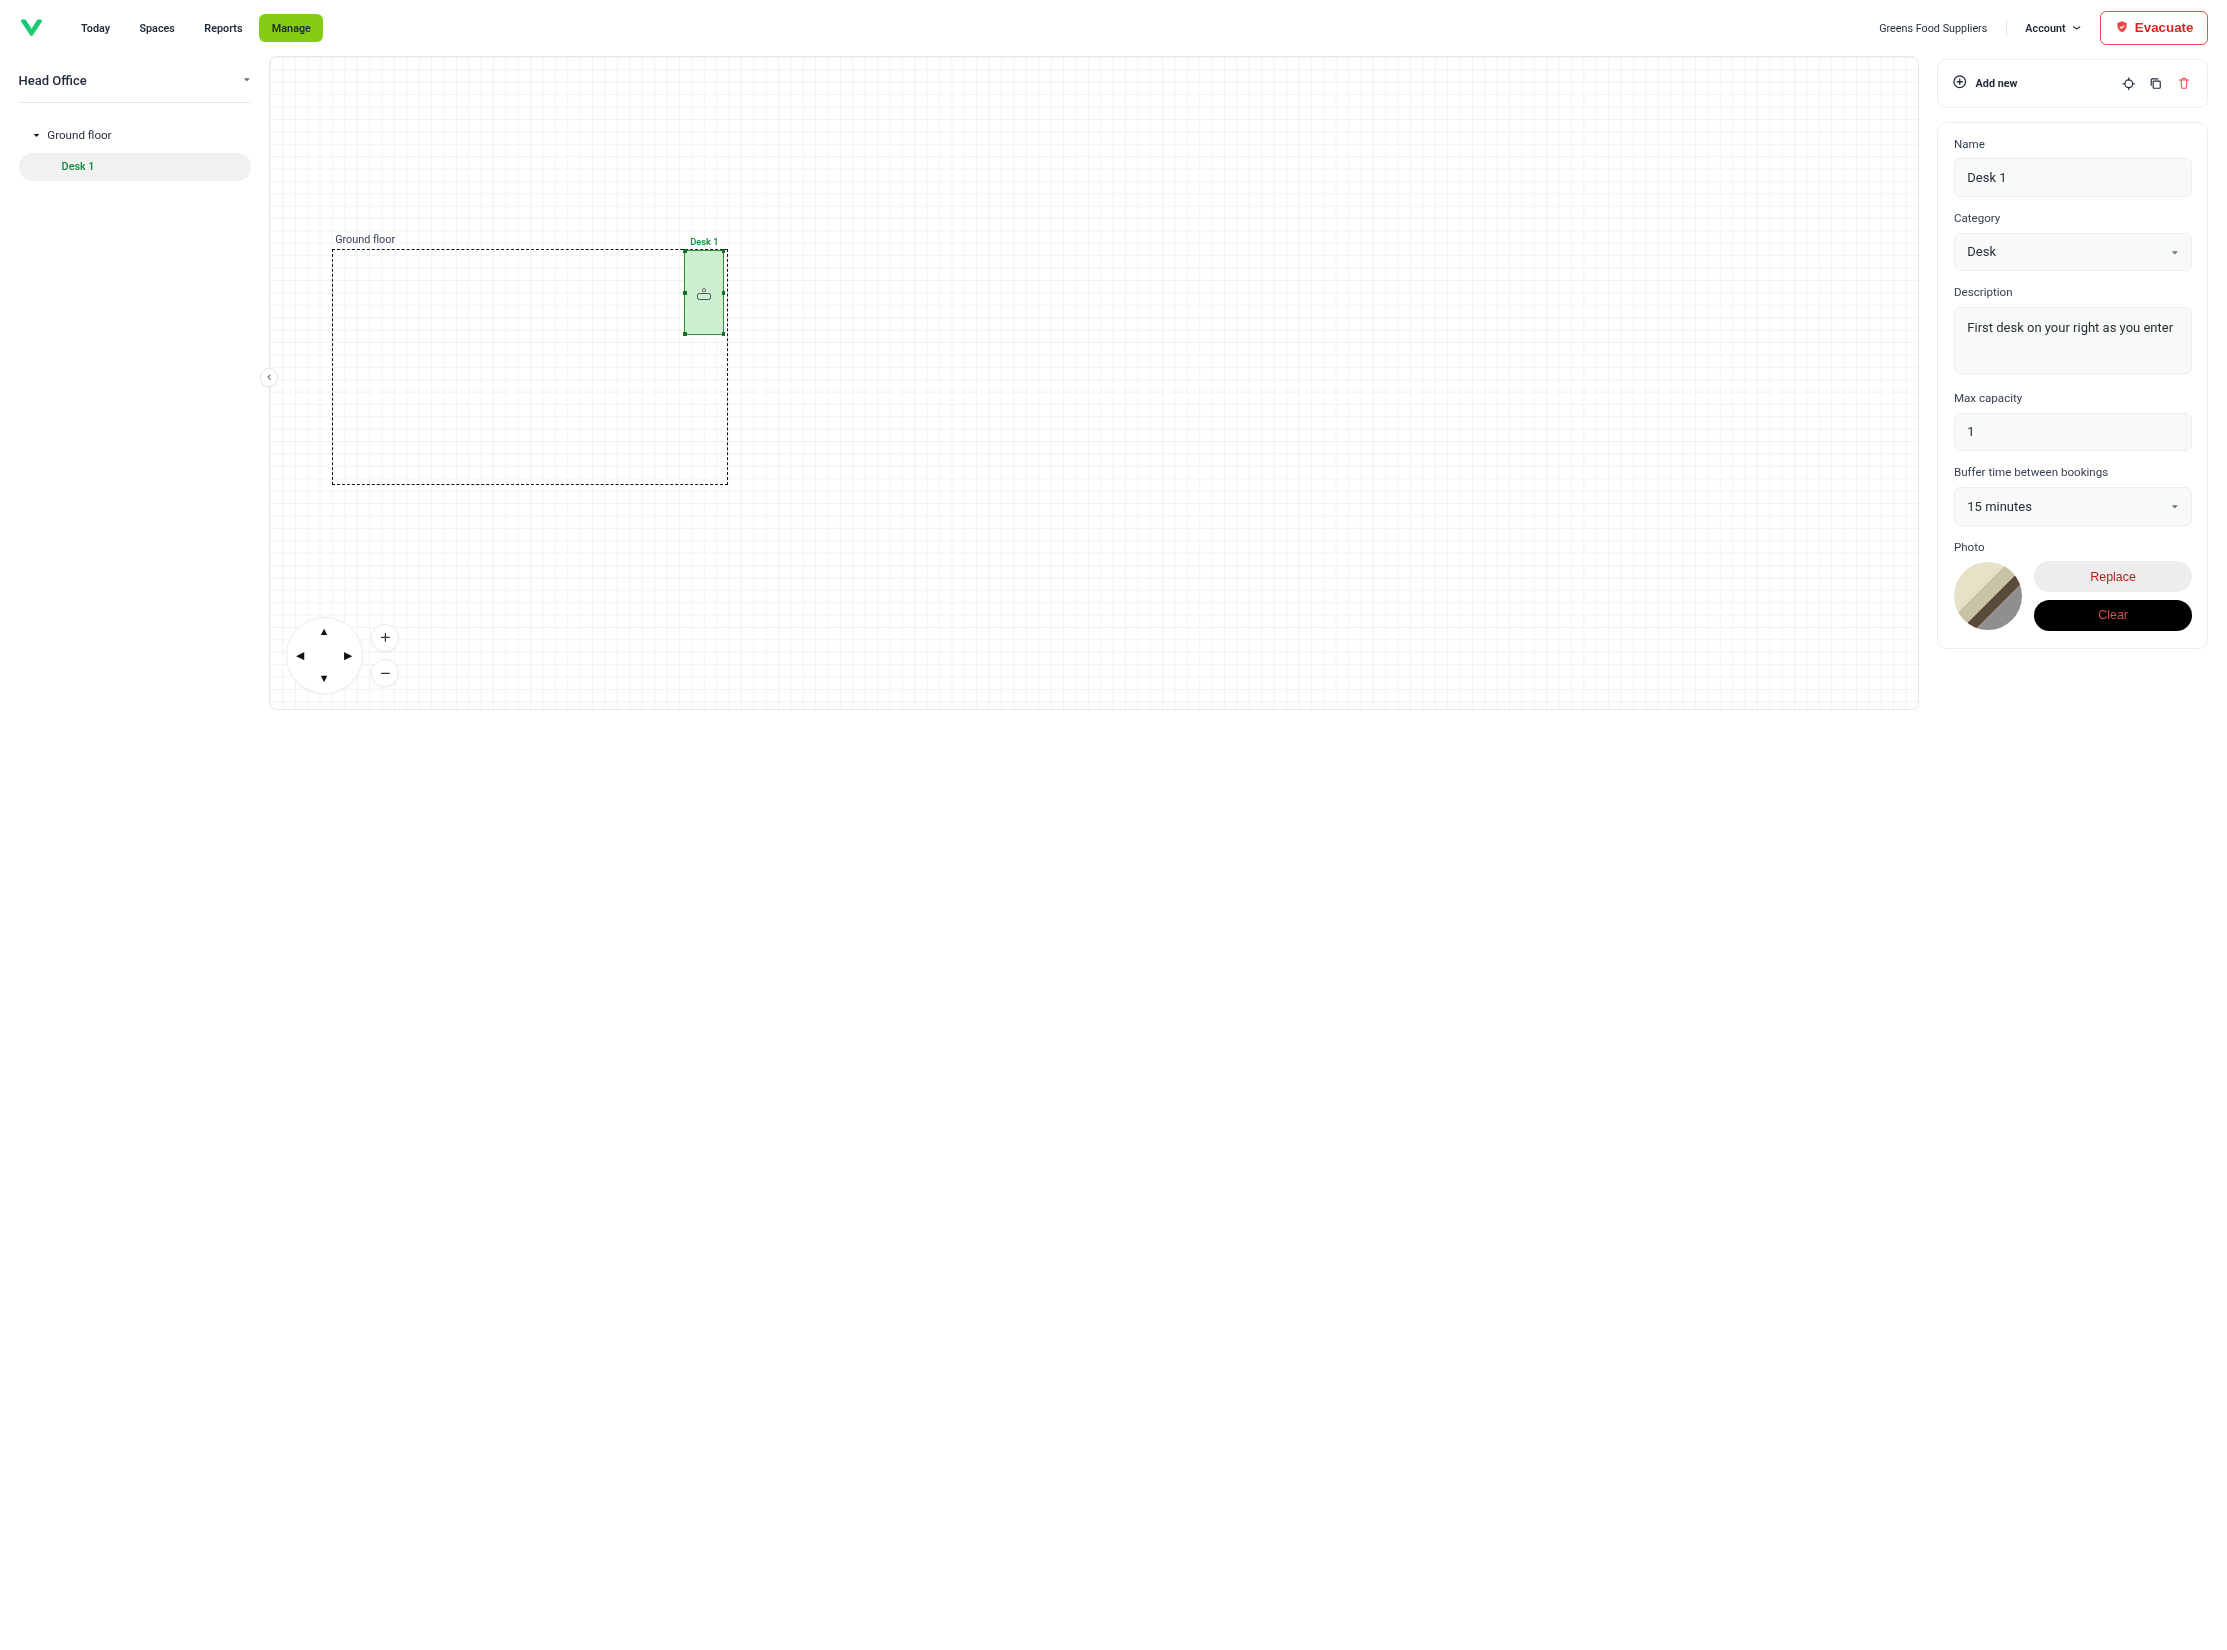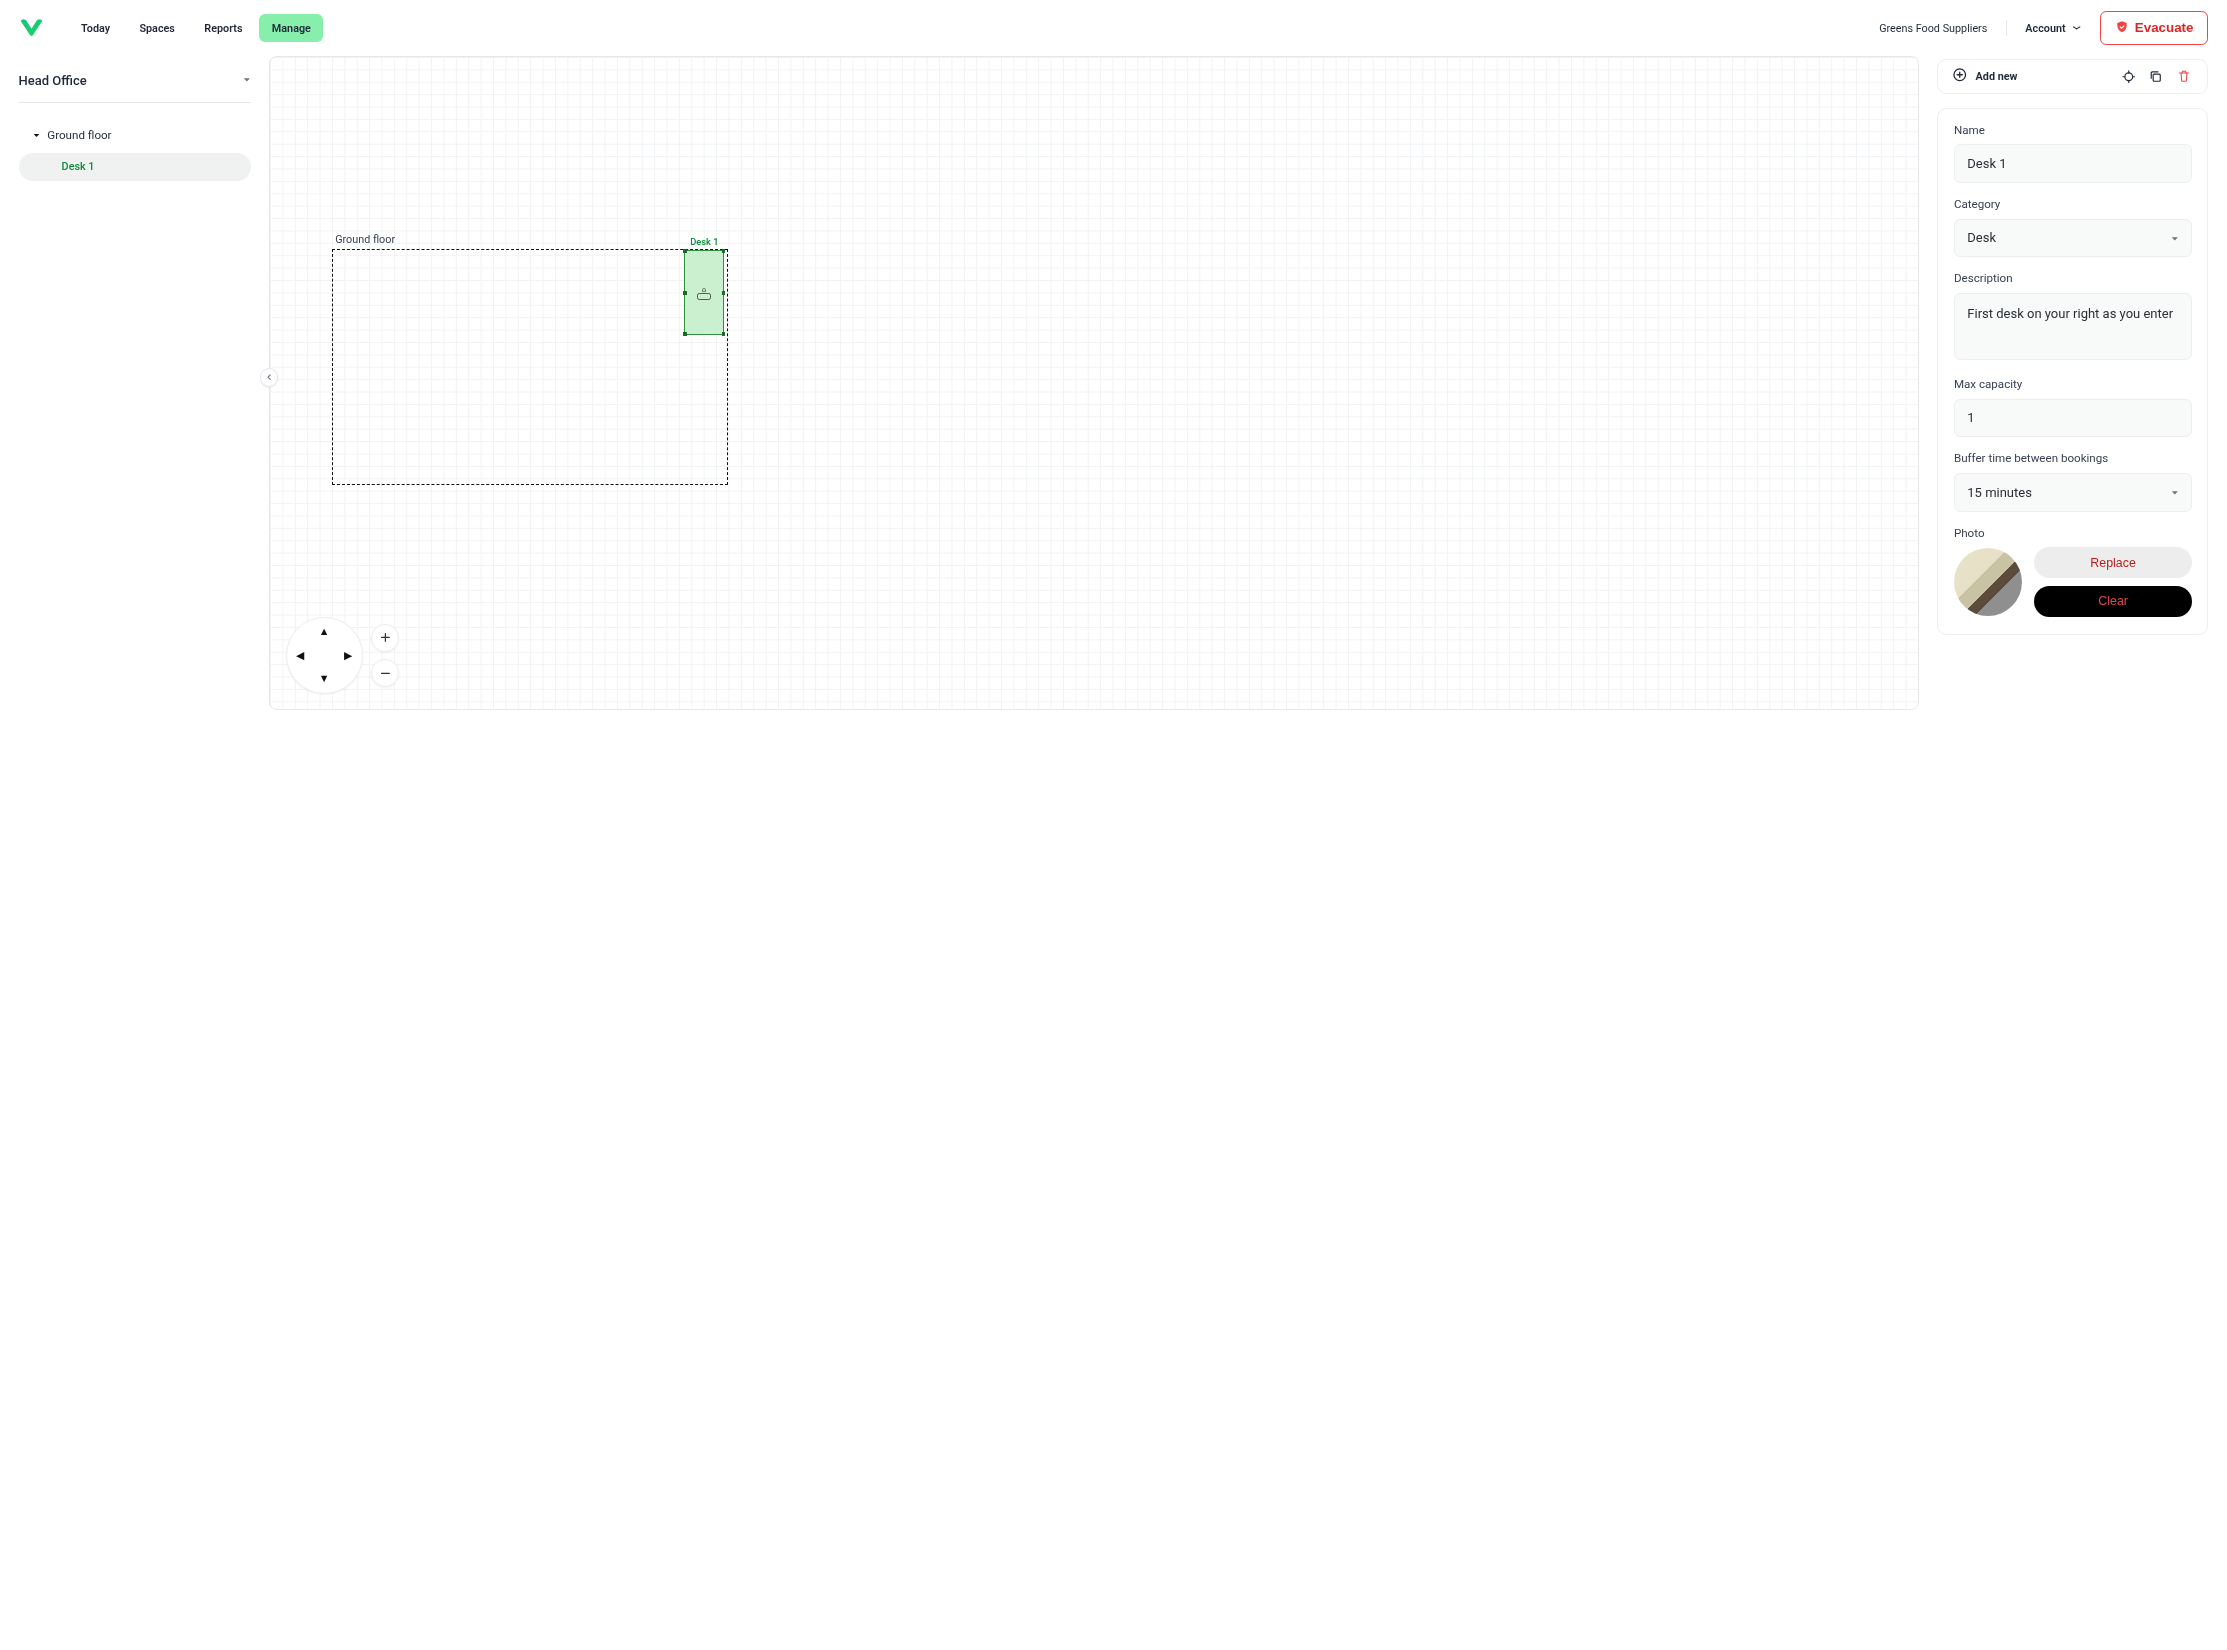--- a/index.html
+++ b/index.html
@@ -24,21 +24,21 @@
     margin-right: 25px;
   }
   .nav { display: flex; gap: 4.6px; }
   .nav-item {
     padding: 7.7px 12.4px;
     font-weight: 600;
     border-radius: 6.2px;
     cursor: pointer;
     color: #1f2937;
   }
-  .nav-item.active { background: #86efac; }
+  .nav-item.active { background: #84cc16; }
   .header-right {
     margin-left: auto;
     display: flex;
     align-items: center;
     gap: 18.6px;
   }
   .org-name { font-weight: 400; }
   .vdiv { width: 0.8px; height: 15.5px; background: #e5e7eb; }
   .account {
     display: flex; align-items: flex-end; gap: 6.2px;
@@ -183,21 +183,21 @@
 
   
   .right-col { width: 271px; flex-shrink:0; display:flex; flex-direction:column; gap:14px; padding-top: 3.1px;}
   .panel {
     border:0.8px solid #eceeee;
     border-radius:9.3px;
     background:#fff;
   }
   .toolbar {
     display:flex; align-items:center;
-    padding: 7px 14px;
+    padding: 14px 14px;
     gap: 9.3px;
   }
   .add-new {
     display:flex;align-items:center;gap:7.7px;
     font-weight:700; cursor:pointer;
   }
   .toolbar-spacer{flex:1;}
   .icon-btn {
     width:18.6px;height:18.6px;display:flex;align-items:center;justify-content:center;
     cursor:pointer; color:#333;

